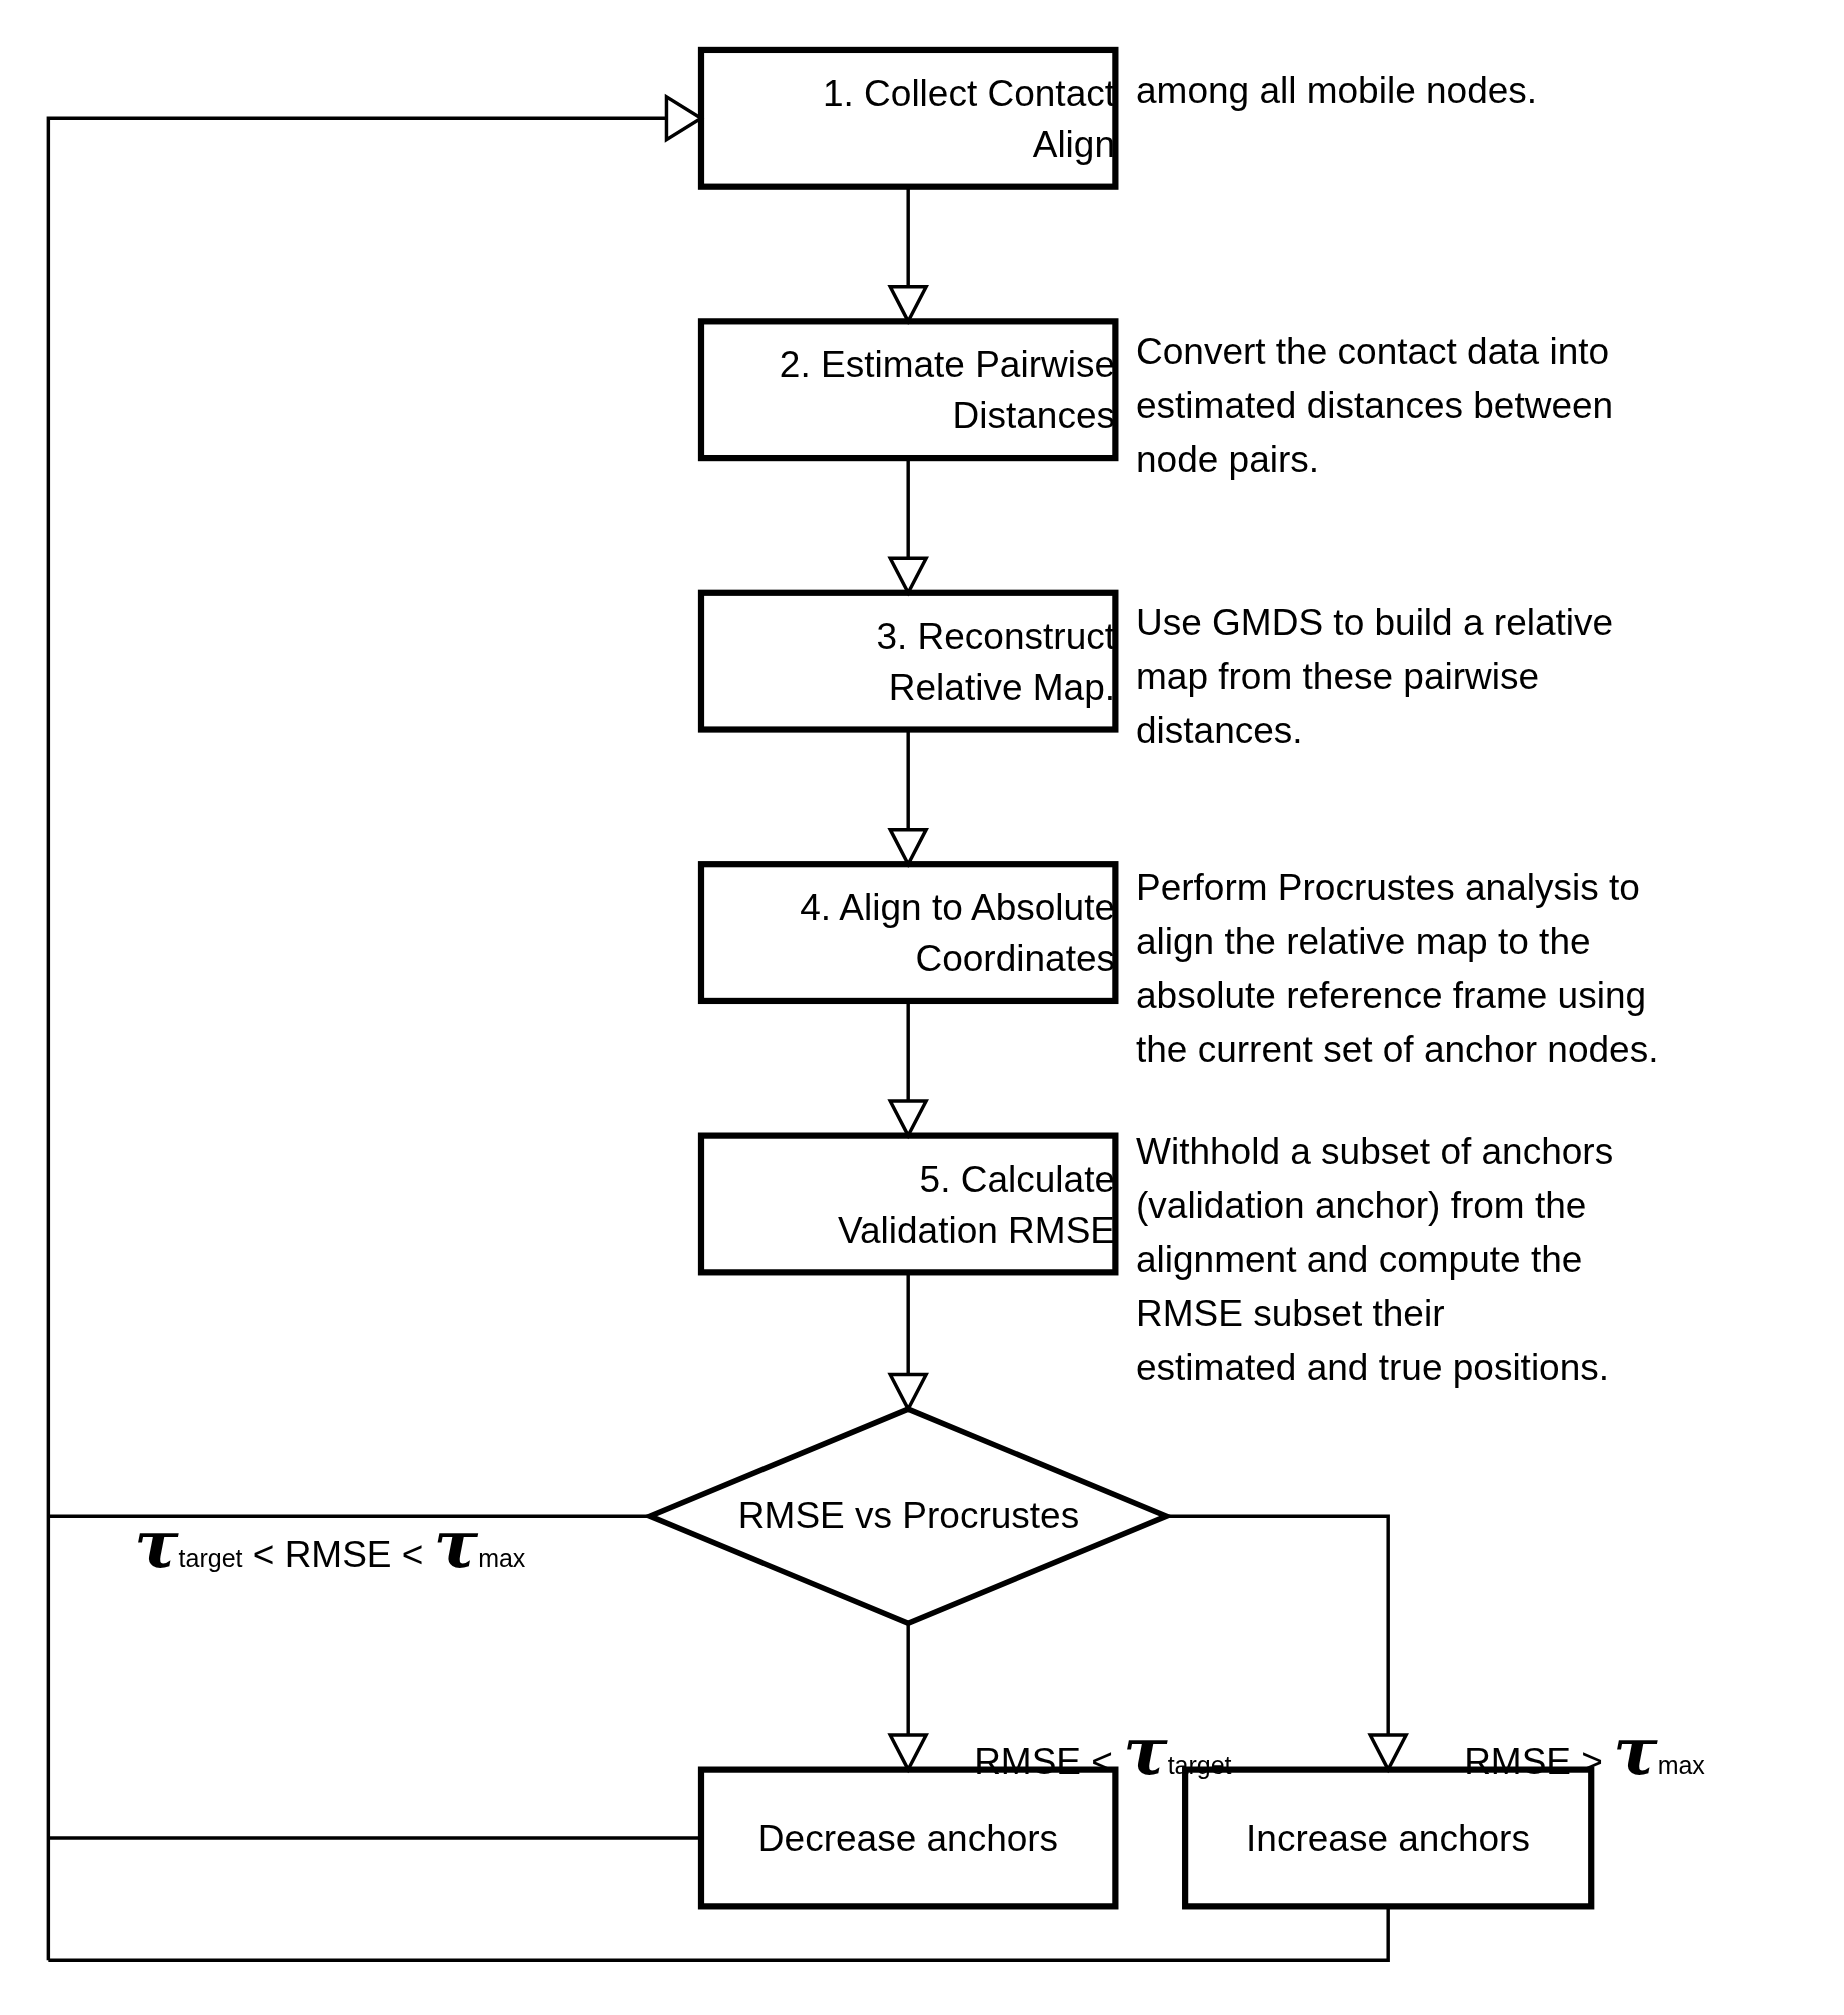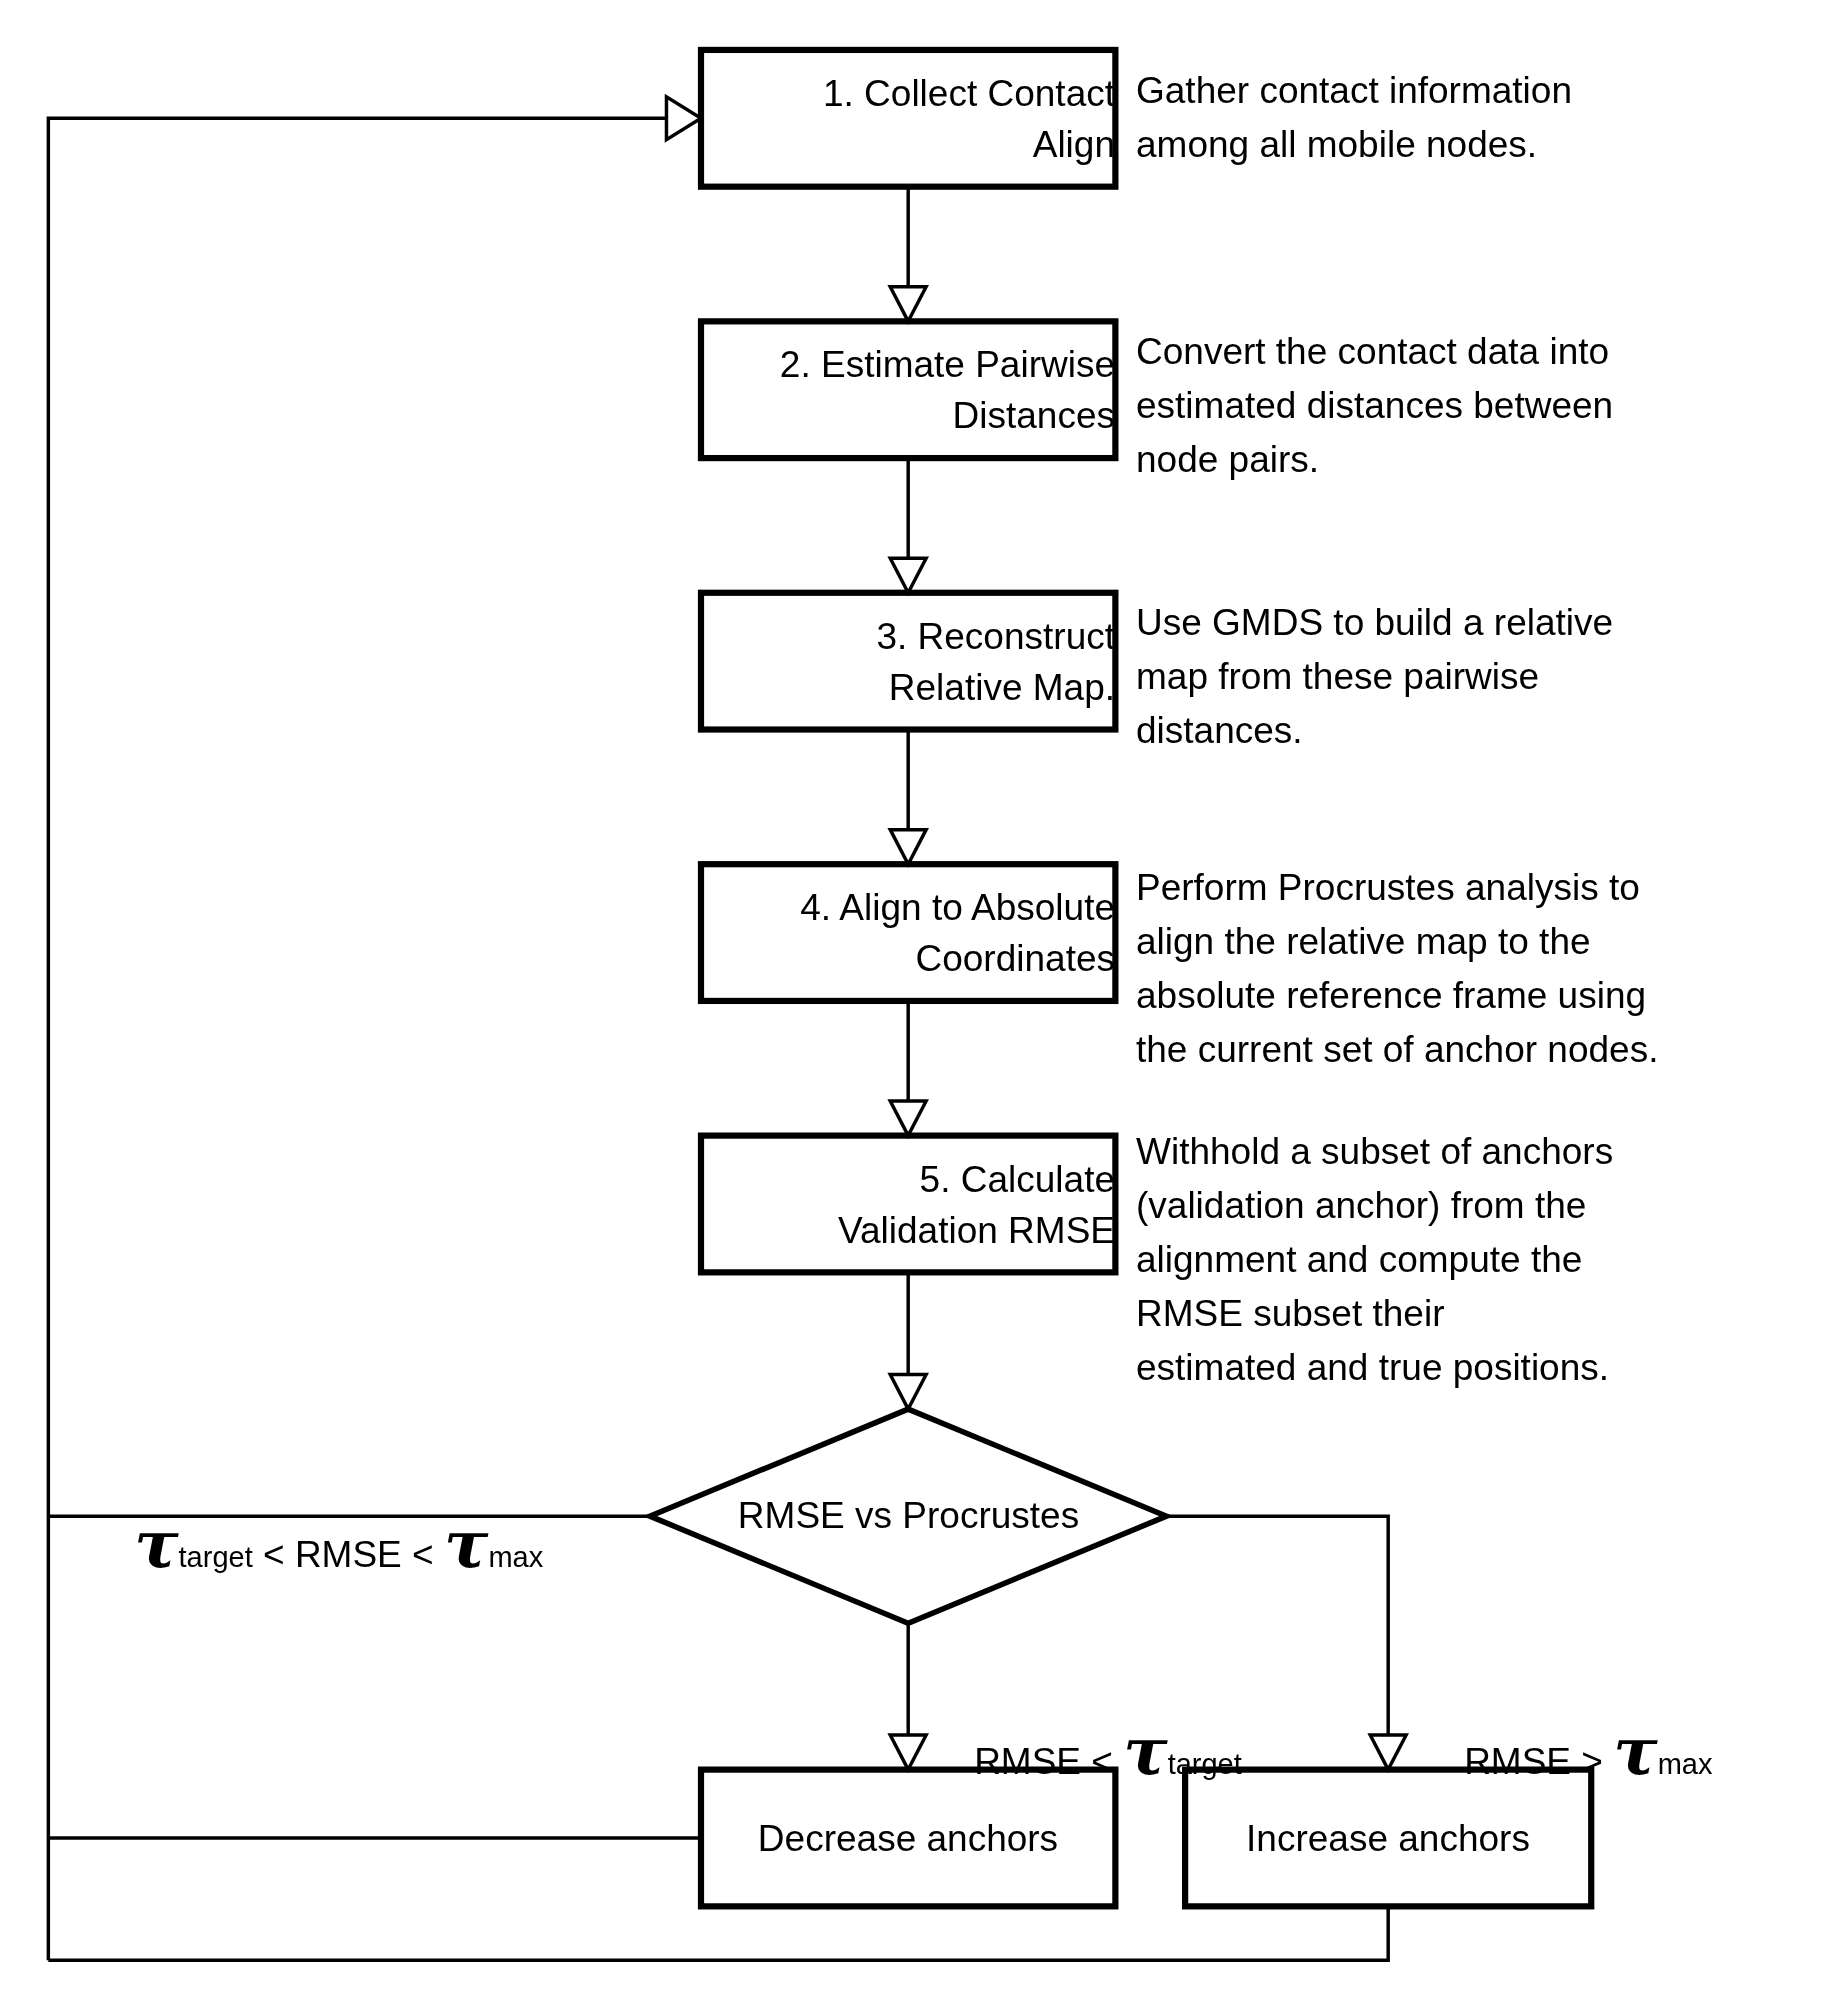--- a/index.html
+++ b/index.html
@@ -74,21 +74,21 @@
   .branch-label.increase { left: 1423px; top: 1658px; }
 
   .tau {
     font-family: "DejaVu Serif", serif;
     font-style: italic;
     font-weight: 700;
     font-size: 66px;
     line-height: 0;
   }
   .tsub {
-    font-size: 29px;
+    font-size: 25px;
     line-height: 0;
     text-align: right;
   }
 </style>
 </head>
 <body>
 
 <div class="canvas">
 
   <svg width="1844" height="2015" viewBox="0 0 2670 2917">
@@ -152,21 +152,20 @@
   <div class="step-label" style="top:864px">
     <div>4. Align to Absolute</div>
     <div>Coordinates</div>
   </div>
   <div class="step-label" style="top:1136px">
     <div>5. Calculate</div>
     <div>Validation RMSE</div>
   </div>
 
   <div class="ann" style="top:64px">
-    <div>Gather contact information</div>
     <div>among all mobile nodes.</div>
   </div>
   <div class="ann" style="top:325px">
     <div>Convert the contact data into</div>
     <div>estimated distances between</div>
     <div>node pairs.</div>
   </div>
   <div class="ann" style="top:596px">
     <div>Use GMDS to build a relative</div>
     <div>map from these pairwise</div>

